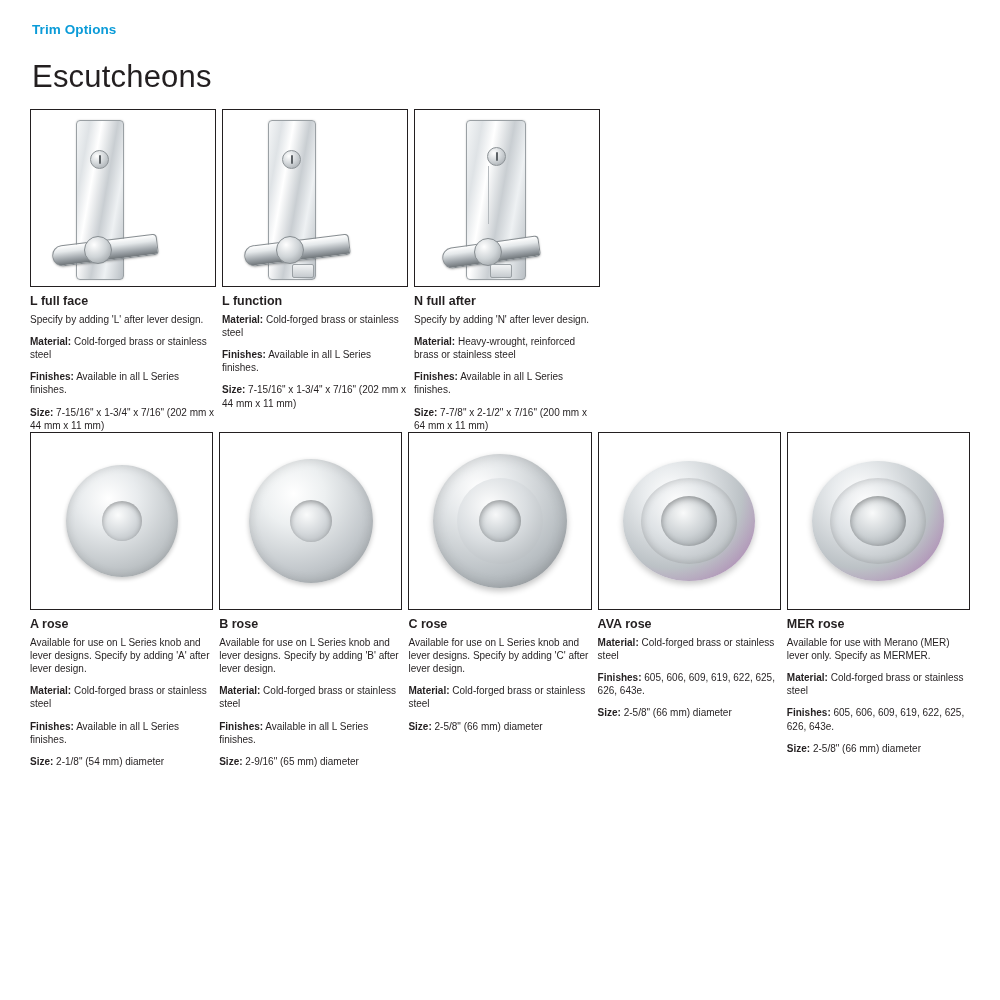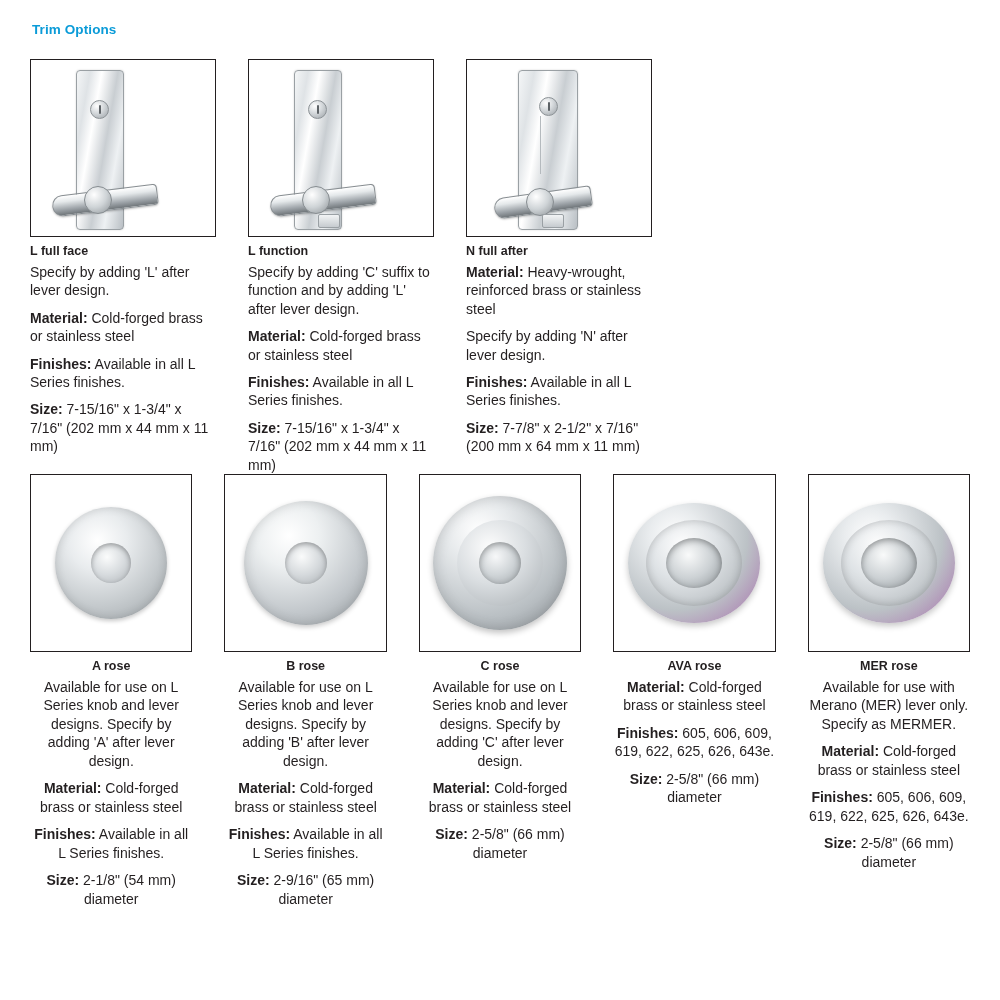--- a/index.html
+++ b/index.html
@@ -32,44 +32,44 @@
   h2.section-title {
     font-size: 31px;
     font-weight: normal;
     letter-spacing: .2px;
     margin: 0 0 14px 2px;
     color: #231f20;
   }
   
   .grid {
     display: flex;
-    gap: 32px;
+    gap: 6px;
     align-items: flex-start;
   }
   .grid.esc .card { width: 186px; }
-  .grid.roses .card { width: 186px; text-align: center; }
+  .grid.roses .card { width: 186px; }
 
   .thumb {
     border: 1px solid #231f20;
     box-sizing: border-box;
     background: #fff;
     position: relative;
     overflow: hidden;
   }
   .grid.esc .thumb { height: 178px; }
   .grid.roses .thumb { height: 178px; }
 
   .cap-title {
     font-size: 12.5px;
     font-weight: bold;
     margin: 7px 0 3px 0;
     line-height: 1.25;
   }
   .cap-line {
-    font-size: 14px;
+    font-size: 10px;
     line-height: 1.32;
     margin: 0 0 9px 0;
   }
   .cap-line b { font-weight: bold; }
   .cap-line:last-child { margin-bottom: 0; }
 
   .sec-roses { margin-top: 26px; }
 
   
   .esc-art {
@@ -250,20 +250,21 @@
     box-shadow: inset 0 2px 6px rgba(0,0,0,.35);
   }
 </style>
 </head>
 <body>
 
 <div class="page">
 
   <div class="kicker">Trim Options</div>
 
+  <h2 class="section-title">Escutcheons</h2>
 
   <div class="grid esc">
 
     <div class="card">
       <div class="thumb">
         <div class="esc-art">
           <div class="plate p-l"></div>
           <div class="cyl c-l"></div>
           <div class="lever l1"></div>
           <div class="lev-hub h1"></div>
@@ -280,40 +281,39 @@
       <div class="thumb">
         <div class="esc-art">
           <div class="plate p-c"></div>
           <div class="cyl c-c"></div>
           <div class="lever l2"></div>
           <div class="lev-hub h2"></div>
           <div class="tab t-c"></div>
         </div>
       </div>
       <div class="cap-title">L function</div>
-      <p class="cap-line"><span>Specify by adding 'C' suffix to function and by adding 'L' after lever design.</span></p>
       <p class="cap-line"><b>Material:</b><span> Cold-forged brass or stainless steel</span></p>
       <p class="cap-line"><b>Finishes:</b><span> Available in all L Series finishes.</span></p>
       <p class="cap-line"><b>Size:</b><span> 7-15/16" x 1-3/4" x 7/16" (202 mm x 44 mm x 11 mm)</span></p>
     </div>
 
     <div class="card">
       <div class="thumb">
         <div class="esc-art">
           <div class="plate p-n"></div>
           <div class="cyl c-n"></div>
           <div class="nline"></div>
           <div class="lever l3"></div>
           <div class="lev-hub h3"></div>
           <div class="tab t-n"></div>
         </div>
       </div>
       <div class="cap-title">N full after</div>
+      <p class="cap-line"><span>Specify by adding 'N' after lever design.</span></p>
       <p class="cap-line"><b>Material:</b><span> Heavy-wrought, reinforced brass or stainless steel</span></p>
-      <p class="cap-line"><span>Specify by adding 'N' after lever design.</span></p>
       <p class="cap-line"><b>Finishes:</b><span> Available in all L Series finishes.</span></p>
       <p class="cap-line"><b>Size:</b><span> 7-7/8" x 2-1/2" x 7/16" (200 mm x 64 mm x 11 mm)</span></p>
     </div>
   </div>
 
 
   <div class="grid roses">
 
     <div class="card">
       <div class="thumb">

